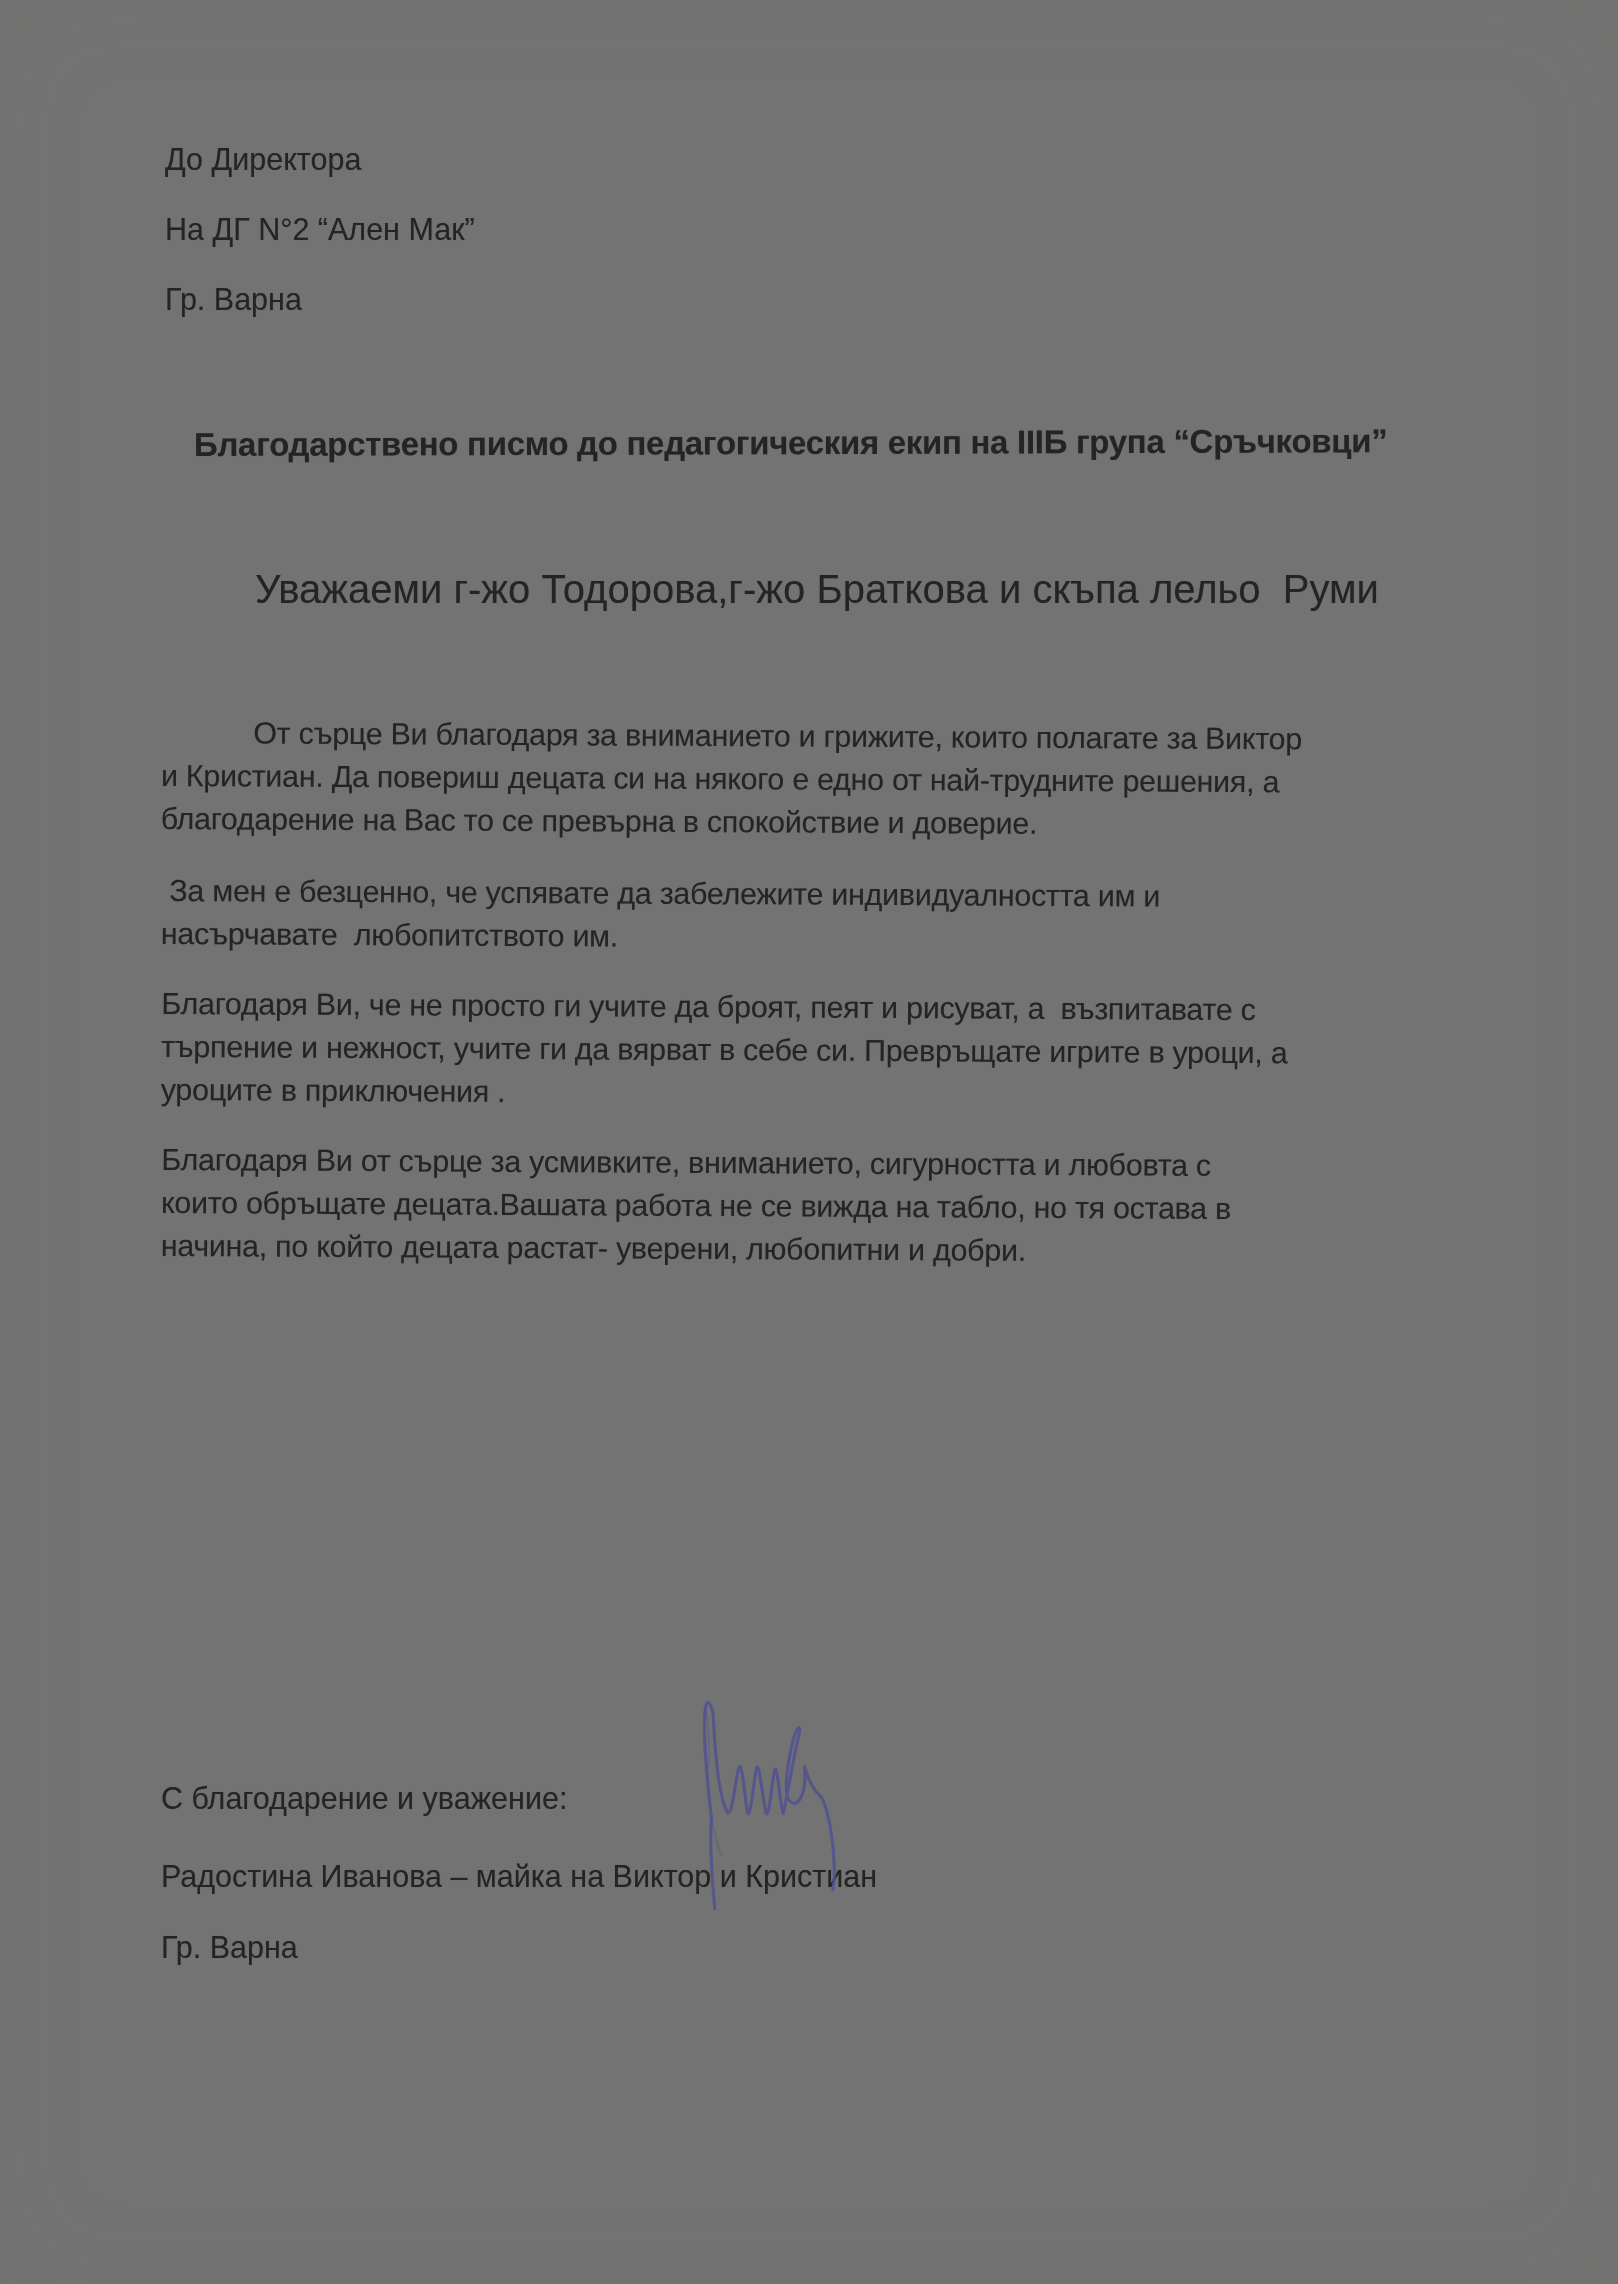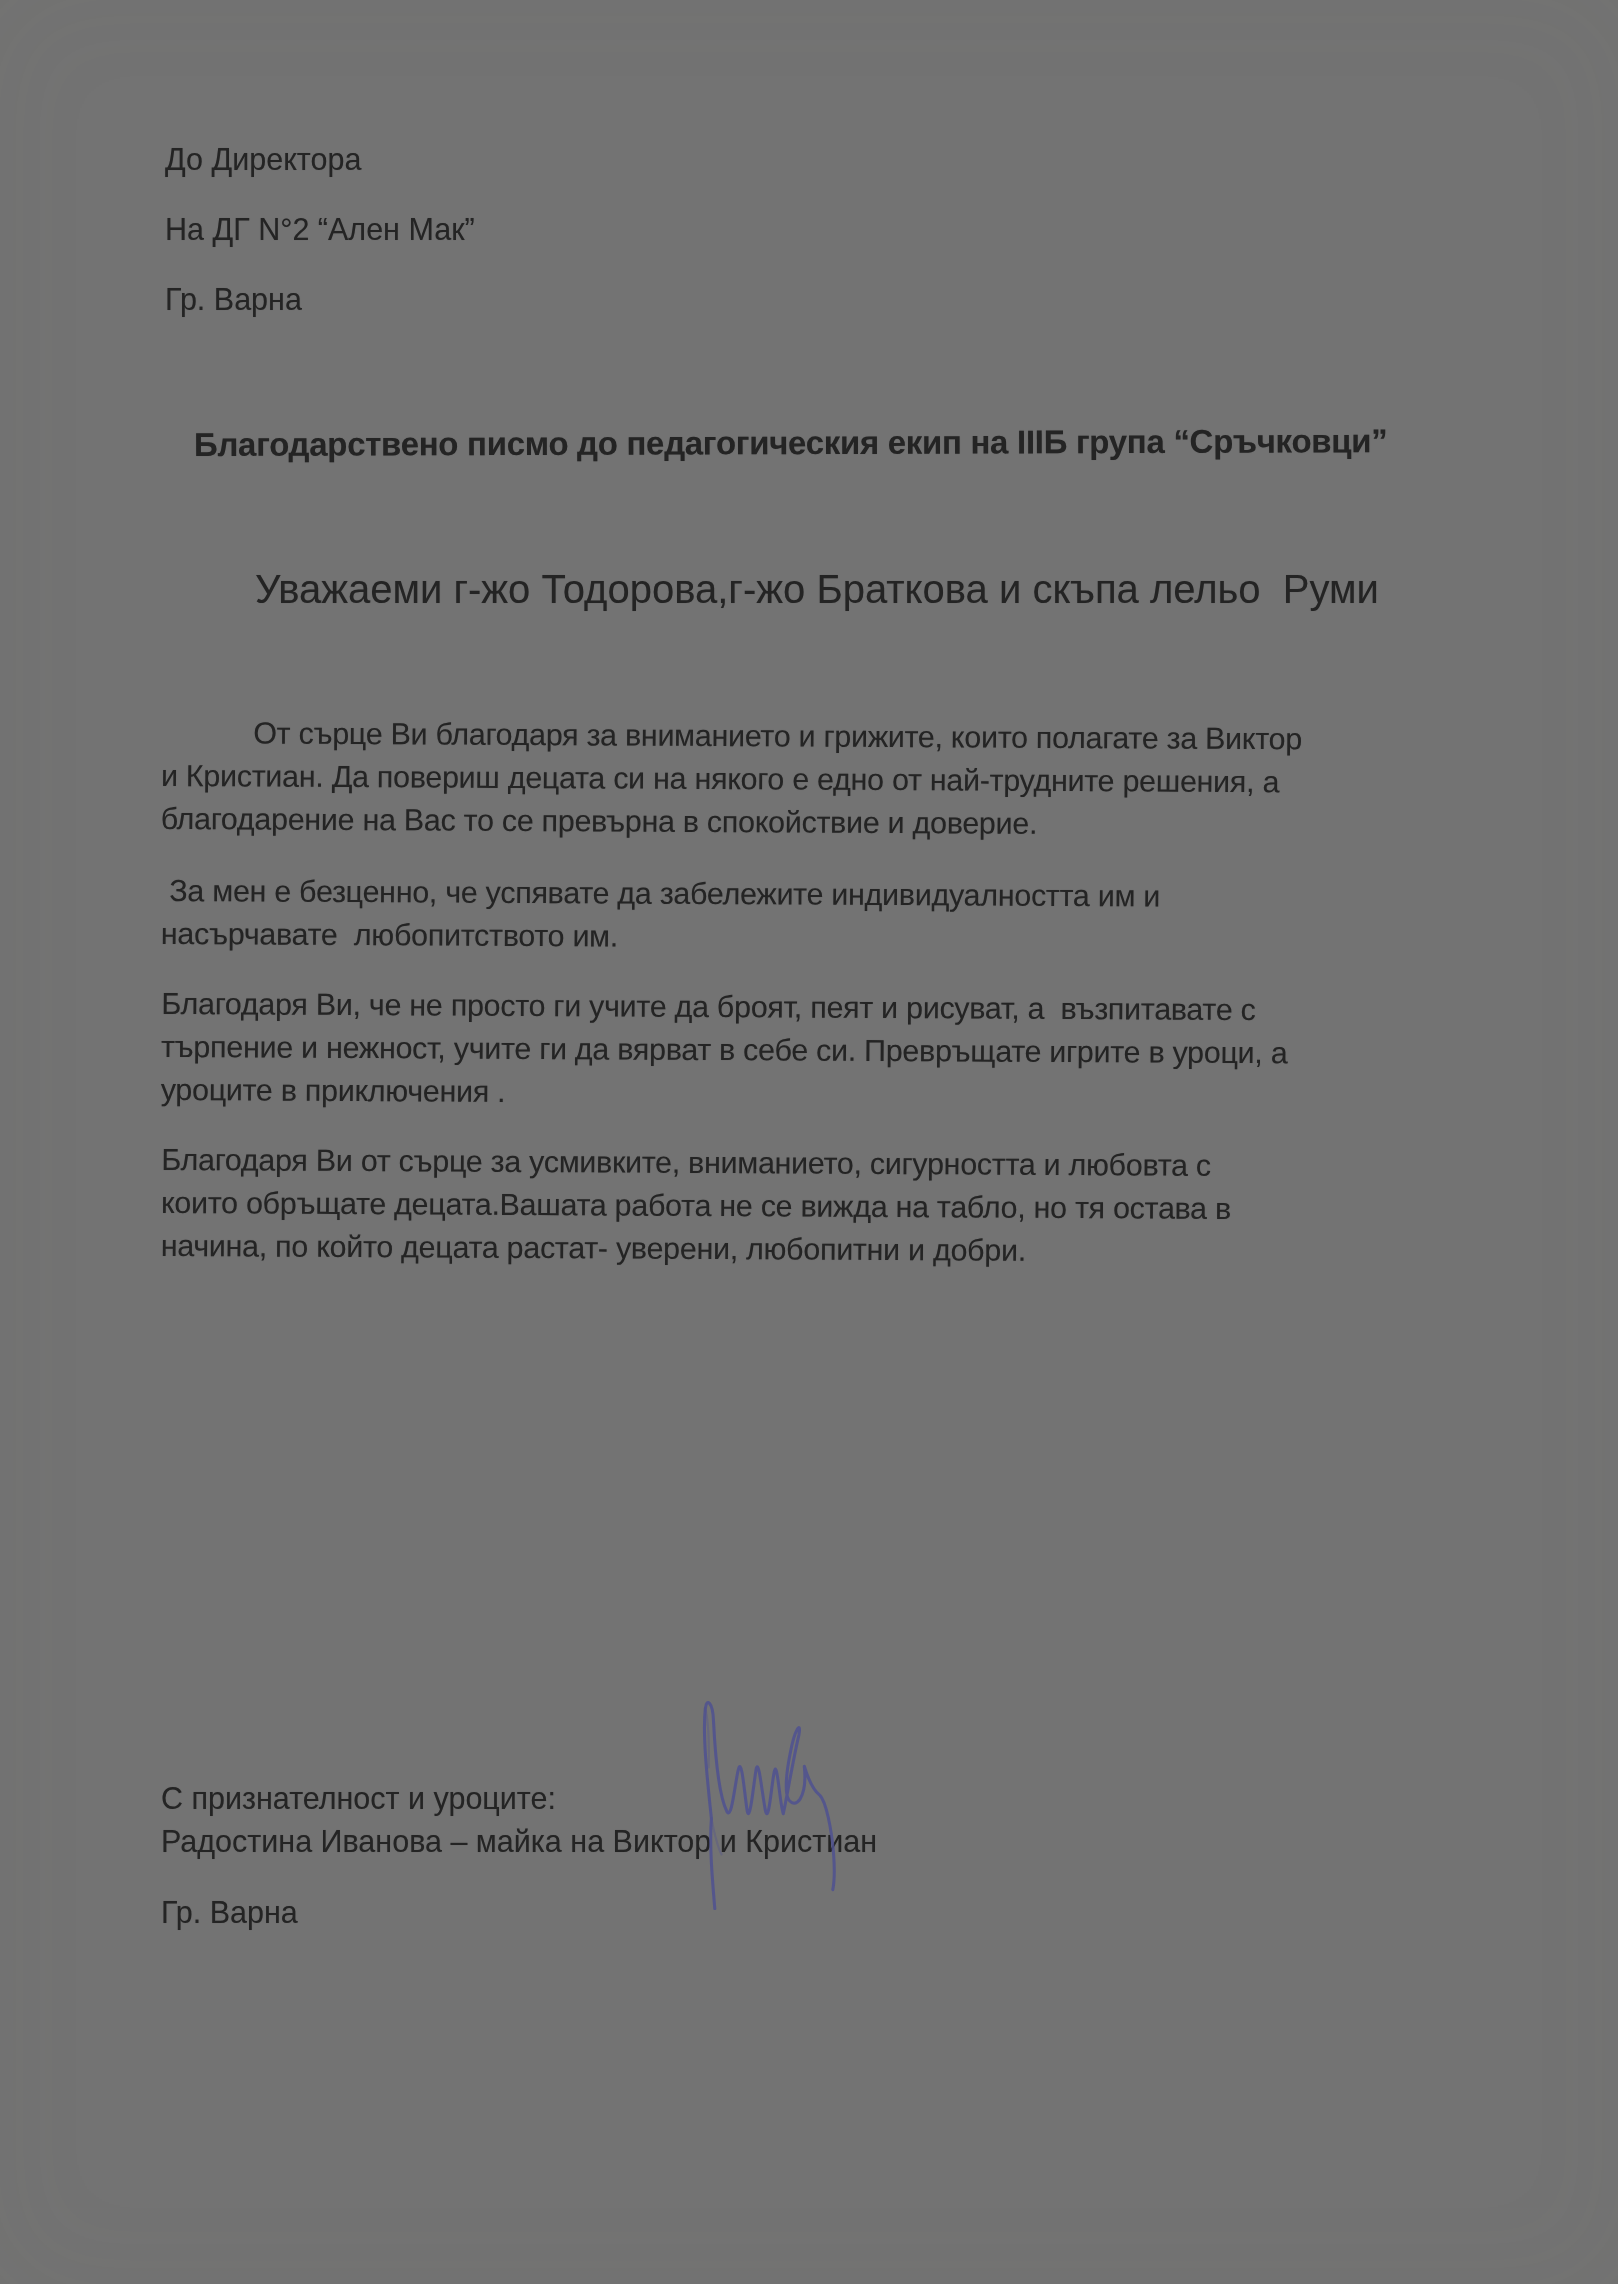--- a/index.html
+++ b/index.html
@@ -32,21 +32,21 @@
     font-size:30.5px;line-height:43px;white-space:pre-wrap;
     letter-spacing:-0.3px;max-width:1322px;
     transform:rotate(0.32deg);transform-origin:0 50%;
   }
   .p1{margin-top:100px;text-indent:92px;}
   .p2{margin-top:28.5px;}
   .p3{margin-top:27px;}
   .p4{margin-top:27px;}
   .closing p{font-size:30.5px;line-height:43px;white-space:pre;}
   .valediction{margin-top:510px;}
-  .signer{}
+  .signer{margin-top:35px;}
   .city{margin-top:28.5px;}
   .signature{
     position:absolute;left:693px;top:1693px;
     width:146px;height:217px;pointer-events:none;
   }
 </style>
 </head>
 <body>
 
 <div class="page">
@@ -67,21 +67,21 @@
   <p class="para p2"> За мен е безценно, че успявате да забележите индивидуалността им и
 насърчавате  любопитството им.</p>
   <p class="para p3">Благодаря Ви, че не просто ги учите да броят, пеят и рисуват, а  възпитавате с
 търпение и нежност, учите ги да вярват в себе си. Превръщате игрите в уроци, а
 уроците в приключения .</p>
   <p class="para p4">Благодаря Ви от сърце за усмивките, вниманието, сигурността и любовта с
 които обръщате децата.Вашата работа не се вижда на табло, но тя остава в
 начина, по който децата растат- уверени, любопитни и добри.</p>
 
   <div class="closing">
-    <p class="valediction">С признателност и уроците:</p>
+    <p class="valediction">С благодарение и уважение:</p>
     <p class="signer">Радостина Иванова – майка на Виктор и Кристиан</p>
     <p class="city">Гр. Варна</p>
   </div>
 
   <svg class="signature" viewBox="0 0 215 320" xmlns="http://www.w3.org/2000/svg" aria-hidden="true">
     <path d="M 32 318
              C 28 270 24 225 27 185
              C 20 120 14 60 18 23
              C 20 6 29 14 30 40
              C 33 100 38 152 50 175

